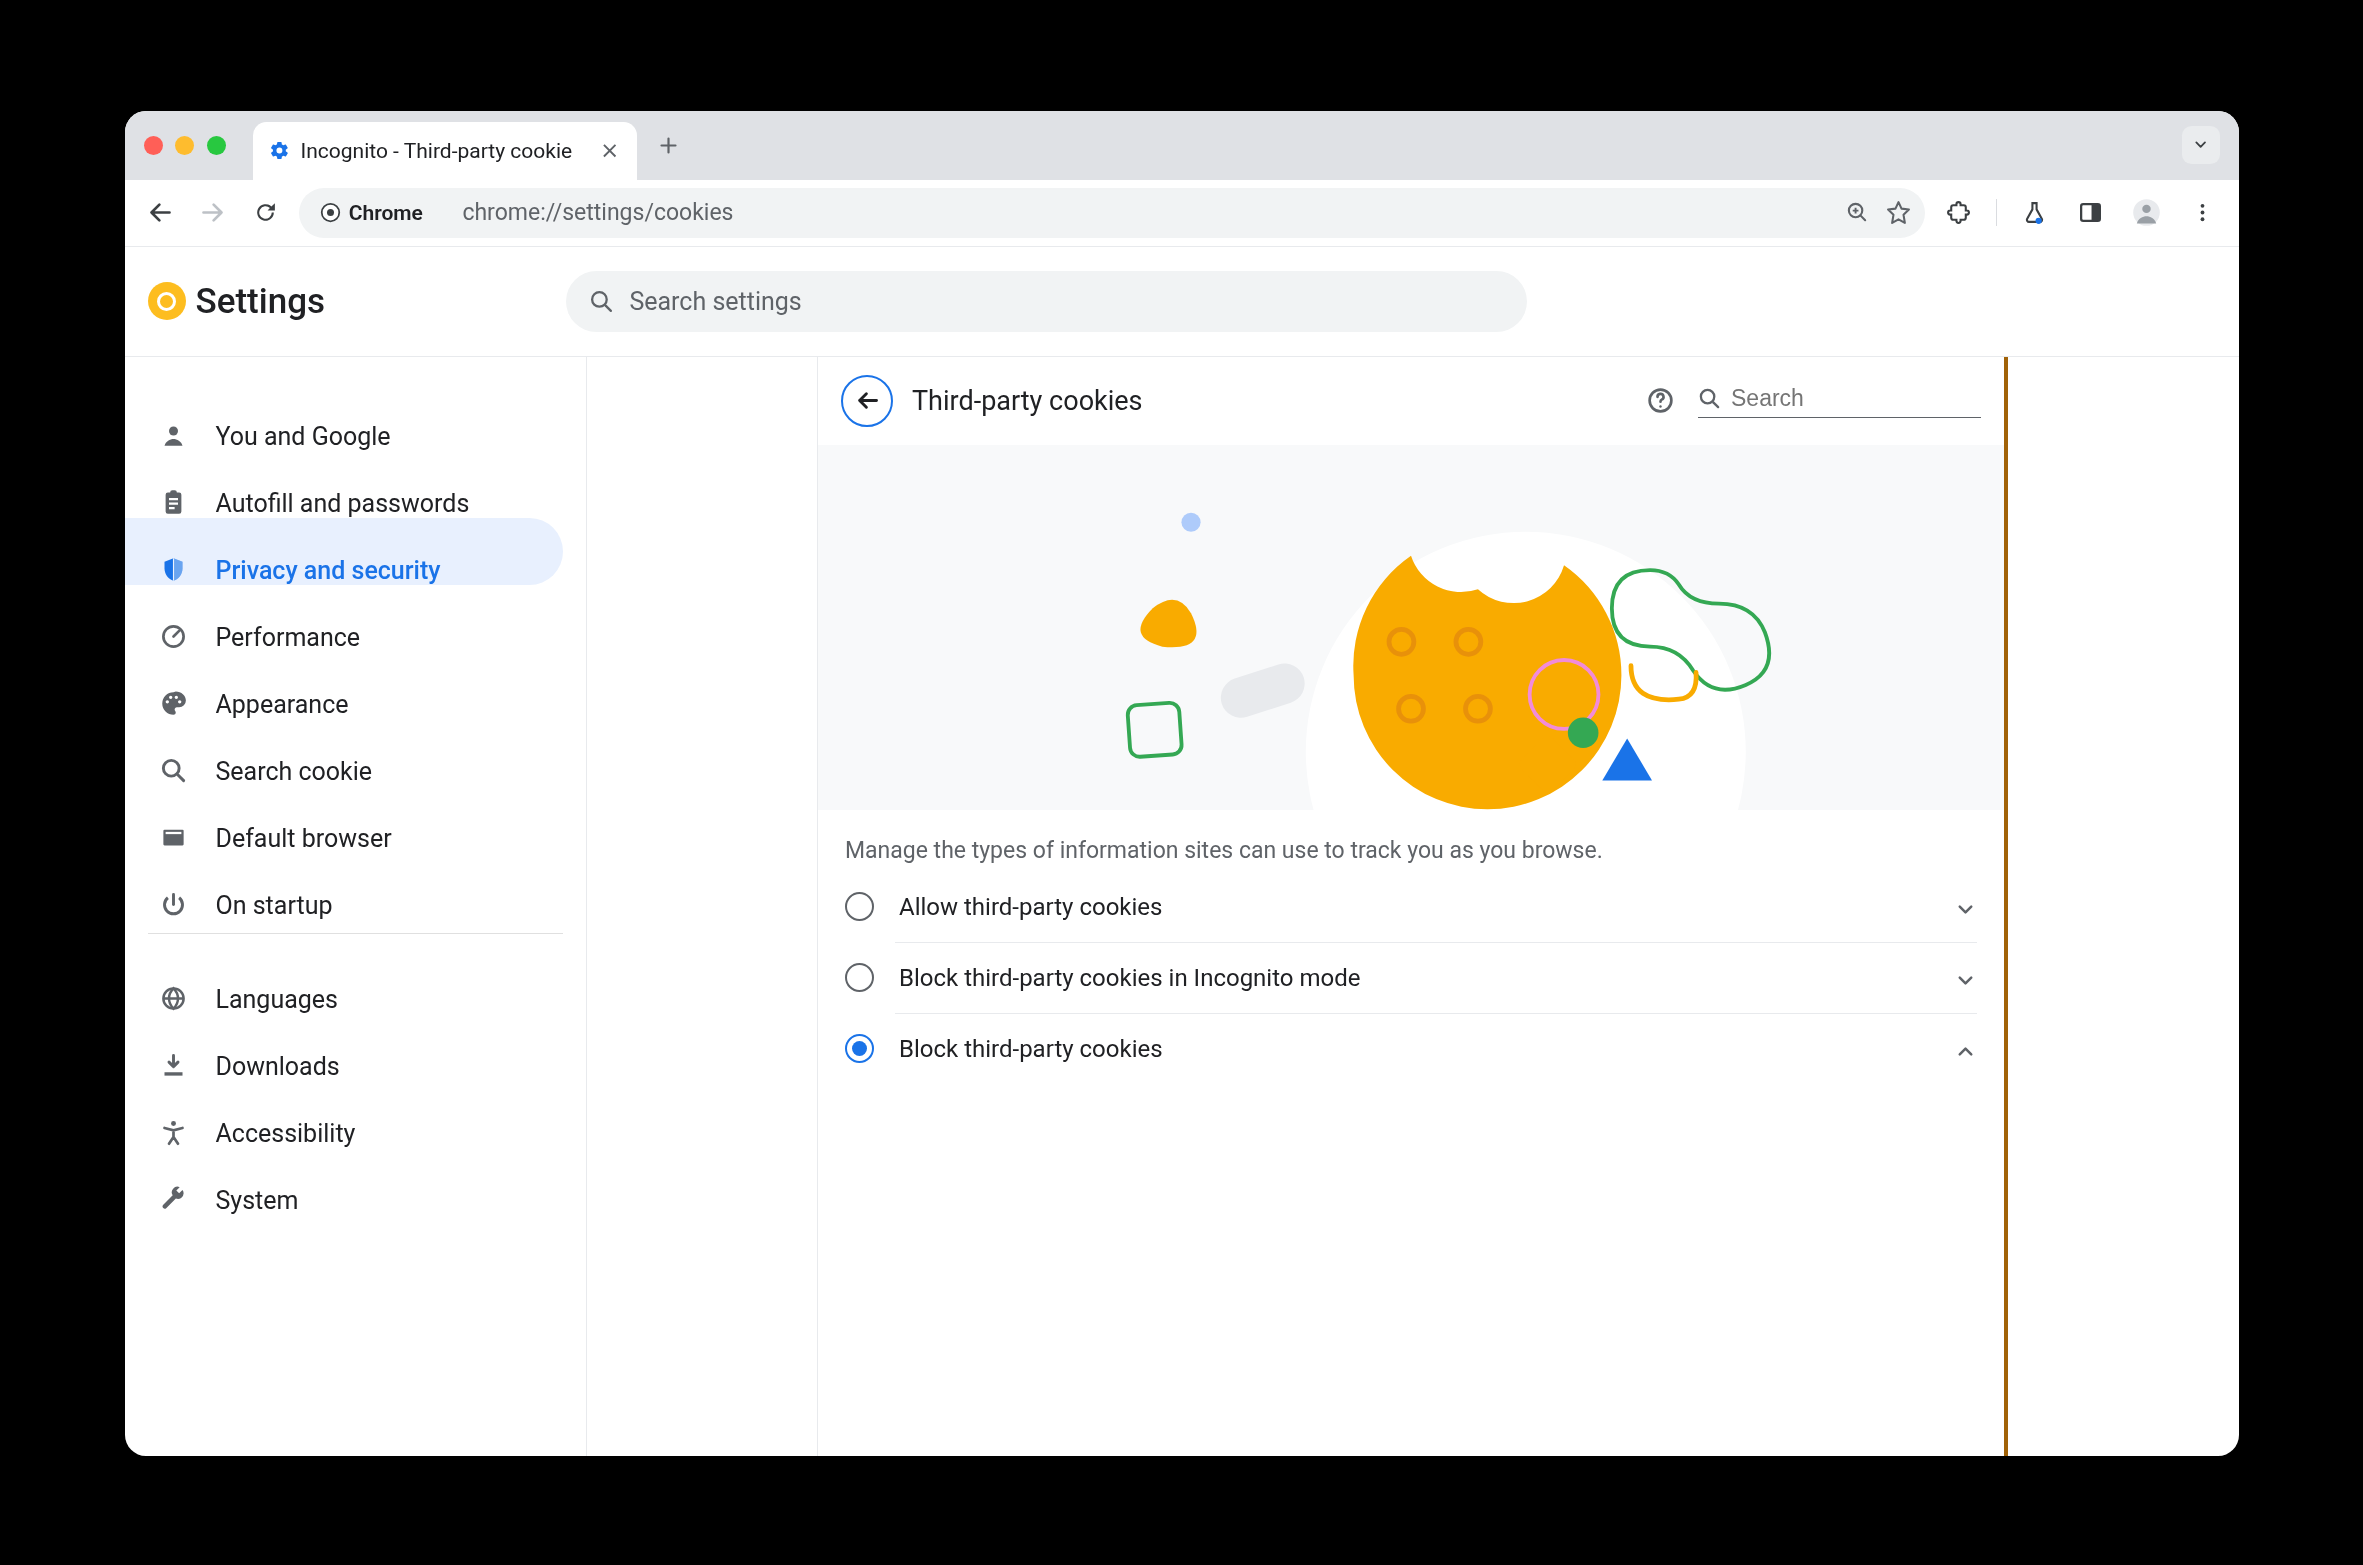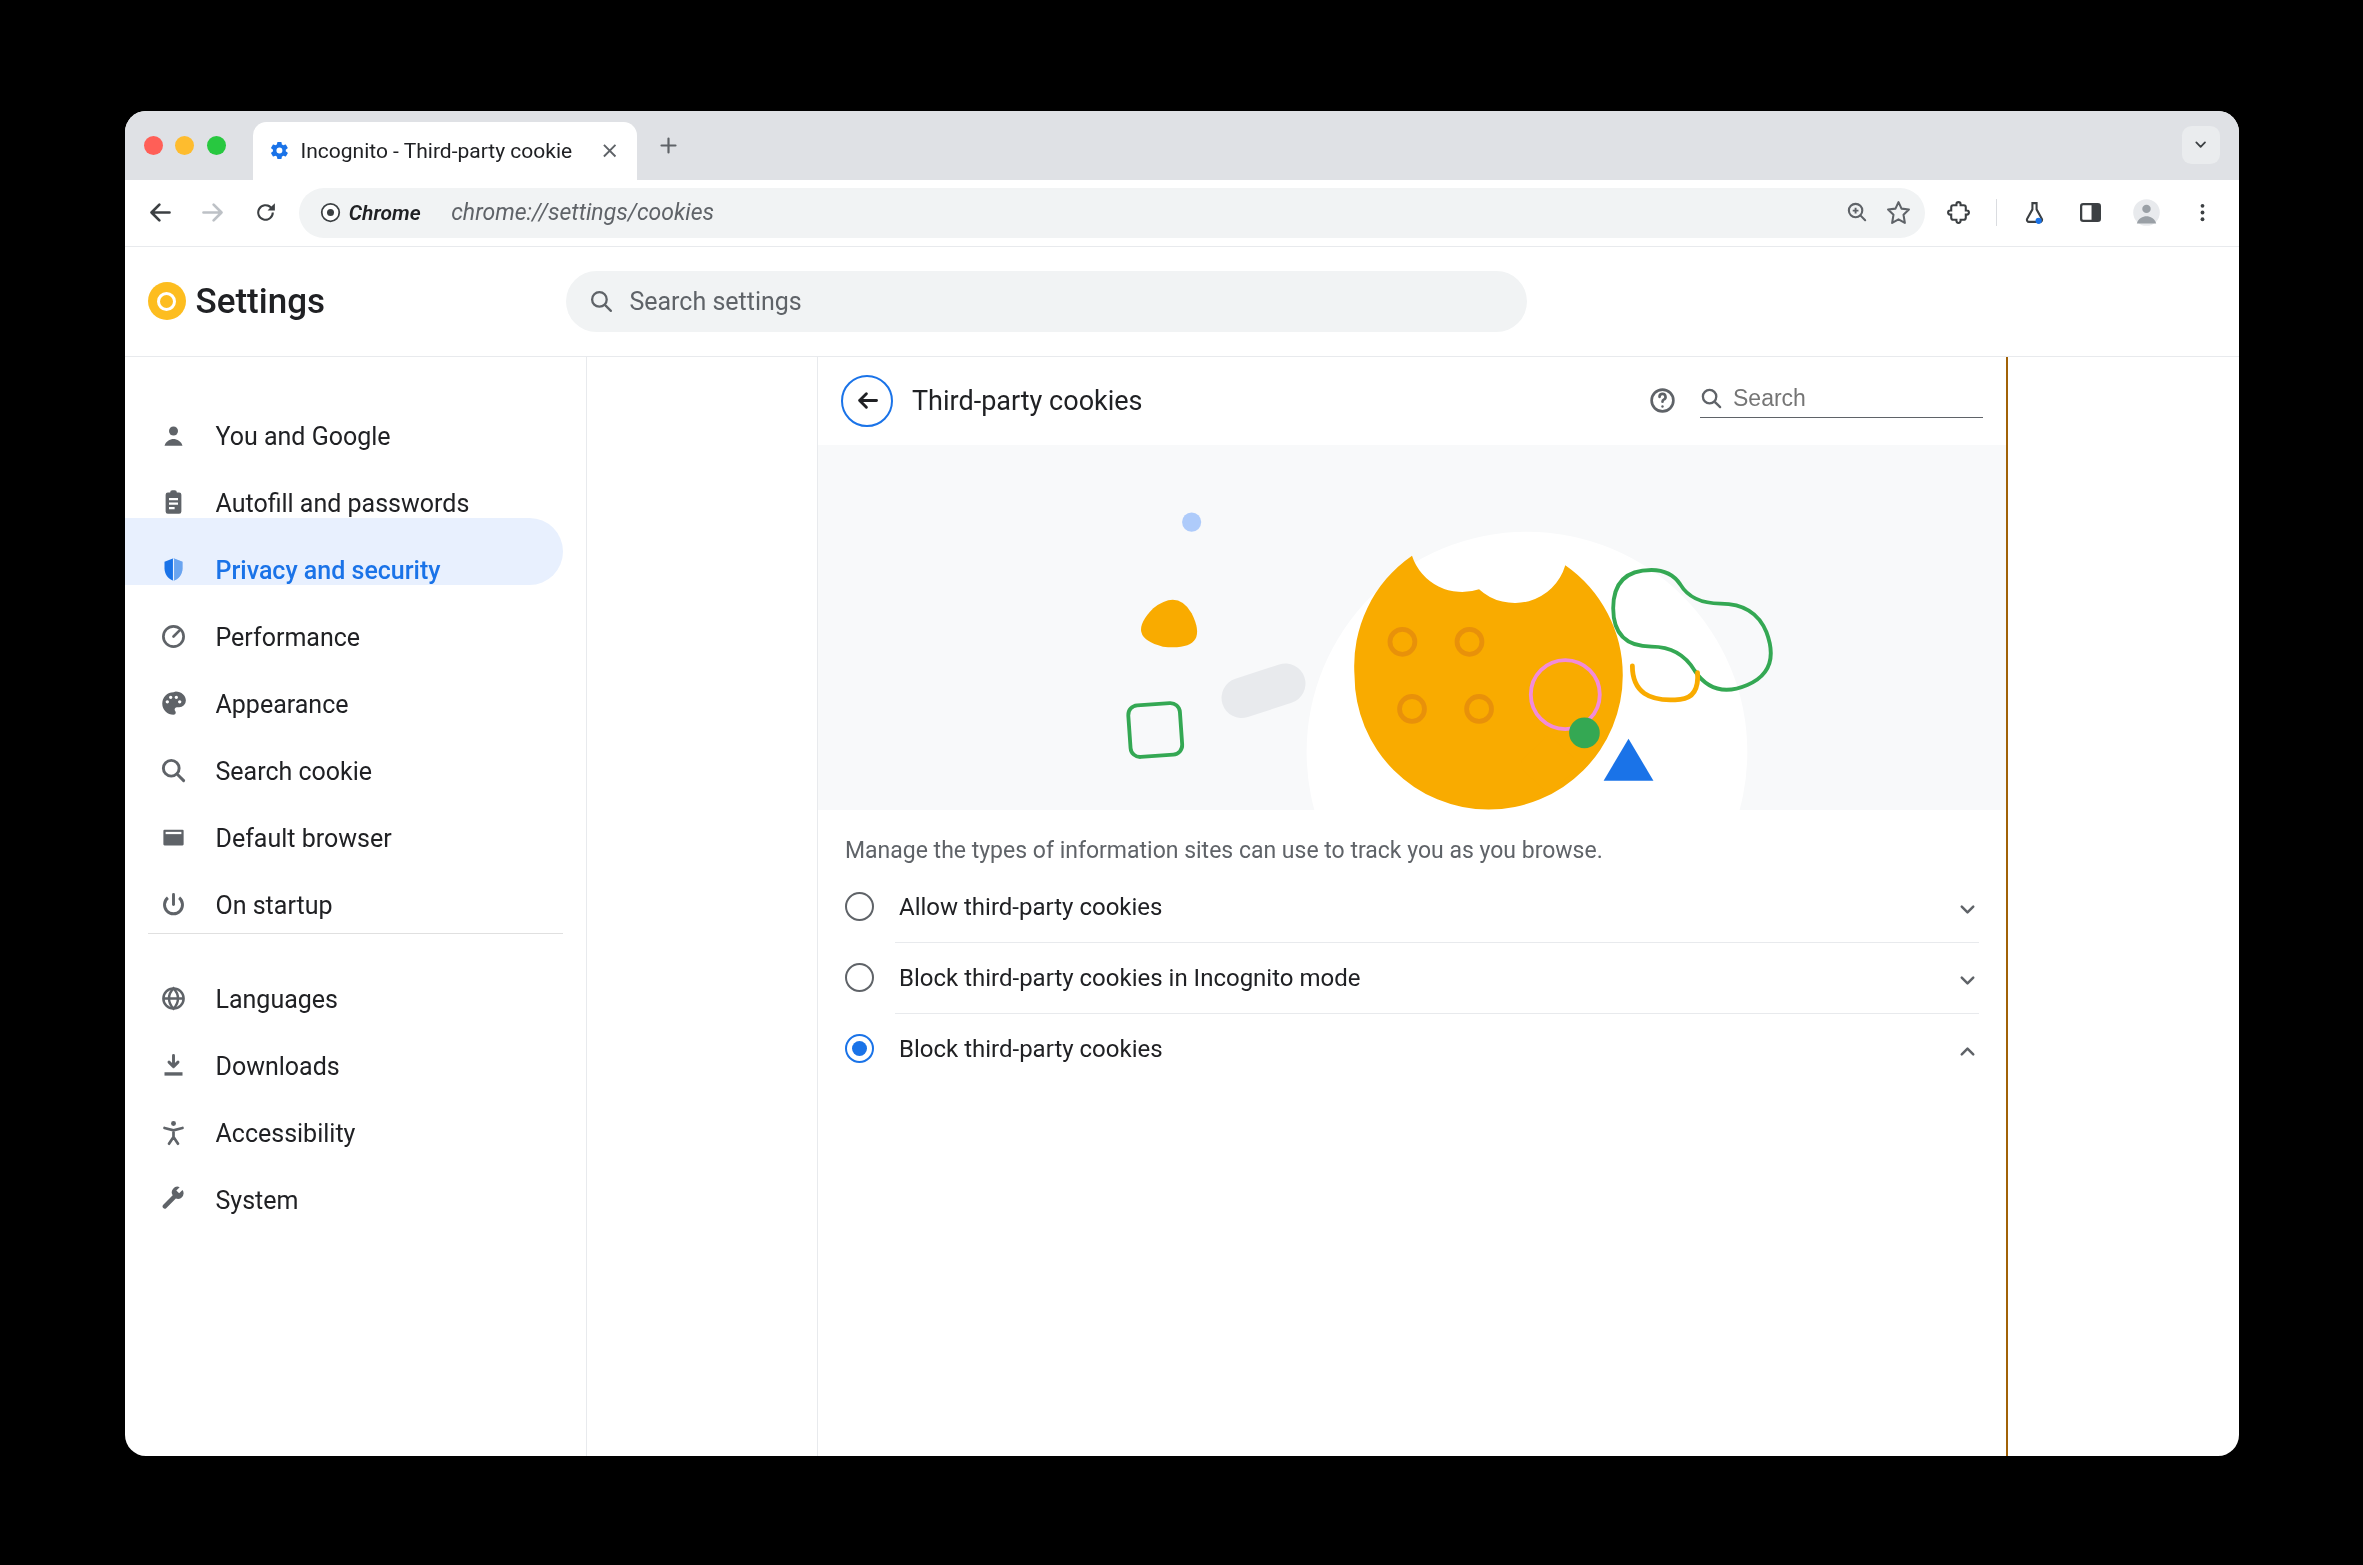--- a/index.html
+++ b/index.html
@@ -16,42 +16,42 @@
 .tab-close { font-size: 19px; color: #5f6368; cursor: pointer; padding: 3.8px; }
 .tab-fav { width:23px; height:23px; display:flex; align-items:center; justify-content:center; }
 .newtab { width: 38px; height: 38px; display: flex; align-items: center; justify-content: center; color: #5f6368; font-size: 25px; margin-left: 13.4px; cursor: pointer; }
 .tabstrip-right { margin-left: auto; margin-right: 19px; }
 .tabstrip-caret { width:38px; height:38px; background: #eaecee; border-radius: 9.6px; display:flex; align-items:center; justify-content:center; }
 
 
 .toolbar { height: 67px; background: #fff; display: flex; align-items: center; padding: 0 17.3px; gap: 15.4px; border-bottom: 1px solid #e8eaed; }
 .tbtn { width: 37px; height: 37px; display: flex; align-items: center; justify-content: center; color: #5f6368; cursor: pointer; border-radius: 50%; }
 .tbtn.disabled { color: #bdc1c6; }
-.addrbar { flex: 1; height: 50px; background: #f1f3f4; border-radius: 25px; display: flex; align-items: center; padding: 0 13.4px 0 9.6px; gap: 19px; font-size: 23px; color: #202124; font-style: italic; }
+.addrbar { flex: 1; height: 50px; background: #f1f3f4; border-radius: 25px; display: flex; align-items: center; padding: 0 13.4px 0 9.6px; gap: 28px; font-size: 23px; color: #202124; }
 .addrbar .chip { display:flex; align-items:center; gap:7.7px; padding: 3.8px 11.5px; border-radius: 15.4px; font-size: 21px; font-weight: 600; color:#202124; }
 .addrbar .url { color: #5f6368; }
 .addrbar-right { margin-left:auto; display:flex; gap:17.3px; align-items:center; color:#5f6368; }
 .toolbar-right { display:flex; gap:19px; align-items:center; color:#3c4043; }
 .toolbar-right .sep { width:1px; height:27px; background:#dadce0; }
 .appbar { height: 109px; display:flex; align-items:center; padding: 0 23px; gap: 10px; }
 .logo { width:38px; height:38px; border-radius:50%; background:#fdbd1f; display:flex; align-items:center; justify-content:center; }
 .logo-inner { width:19px; height:19px; border-radius:50%; border:3.8px solid #fff; }
 .appname { font-size: 35px; font-weight:500; color:#202124; }
 .searchpill { margin-left: 231px; flex:1; max-width: 961px; height: 61px; background:#f1f3f4; border-radius:31px; display:flex; align-items:center; padding:12px 23px; gap:15.4px; color:#5f6368; font-size:25px; }
 
 .cols { flex:1; display:flex; min-height:0; border-top:1px solid #e8eaed; }
 .sidebar { width: 461px; padding: 27px 0; overflow-y:auto; }
 .sgroup-sep { height:1px; background:#e0e0e0; margin: 13.4px 23px; }
 .sitem { height: 67px; display:flex; align-items:flex-end; gap: 27px; padding: 0 33px; font-size: 25px; color:#202124; border-radius: 0 35px 35px 0; margin-right: 23px; cursor:pointer; }
 .sitem.active { background:#e8f0fe; color:#1a73e8; font-weight:500; }
 .sitem.active .sicon { color:#1a73e8; }
 .sicon { width:31px; height:31px; display:flex; align-items:center; justify-content:center; color:#5f6368; }
 
 .main { flex:1; overflow-y:auto; border-left:1px solid #e8eaed; display:flex; justify-content:center; }
-.panel { width: 100%; max-width: 1191px; border-left:1px solid #e8eaed; border-right:2px solid #a16207; }
+.panel { width: 100%; max-width: 1191px; border-left:1px solid #e8eaed; border-right:4px solid #a16207; }
 .panel-head { height: 88px; display:flex; align-items:center; padding: 0 23px; gap: 19px; }
 .backcirc { width:52px; height:52px; border:2.9px solid #1a73e8; border-radius:50%; display:flex; align-items:center; justify-content:center; color:#202124; cursor:pointer; }
 .ptitle { font-size:27px; color:#202124; }
 .panel-head .right { margin-left:auto; display:flex; align-items:center; gap: 23px; }
 .searchline { display:flex; align-items:center; gap:9.6px; border-bottom: 1.9px solid #5f6368; padding: 1.9px 0 5.8px; }
 .searchline input { border:none; outline:none; font-size:23px; width: 250px; background:transparent; }
 
 .hero { height: 365px; background:#f8f9fa; position:relative; overflow:hidden; }
 .hero svg { position:absolute; inset:0; }
 

